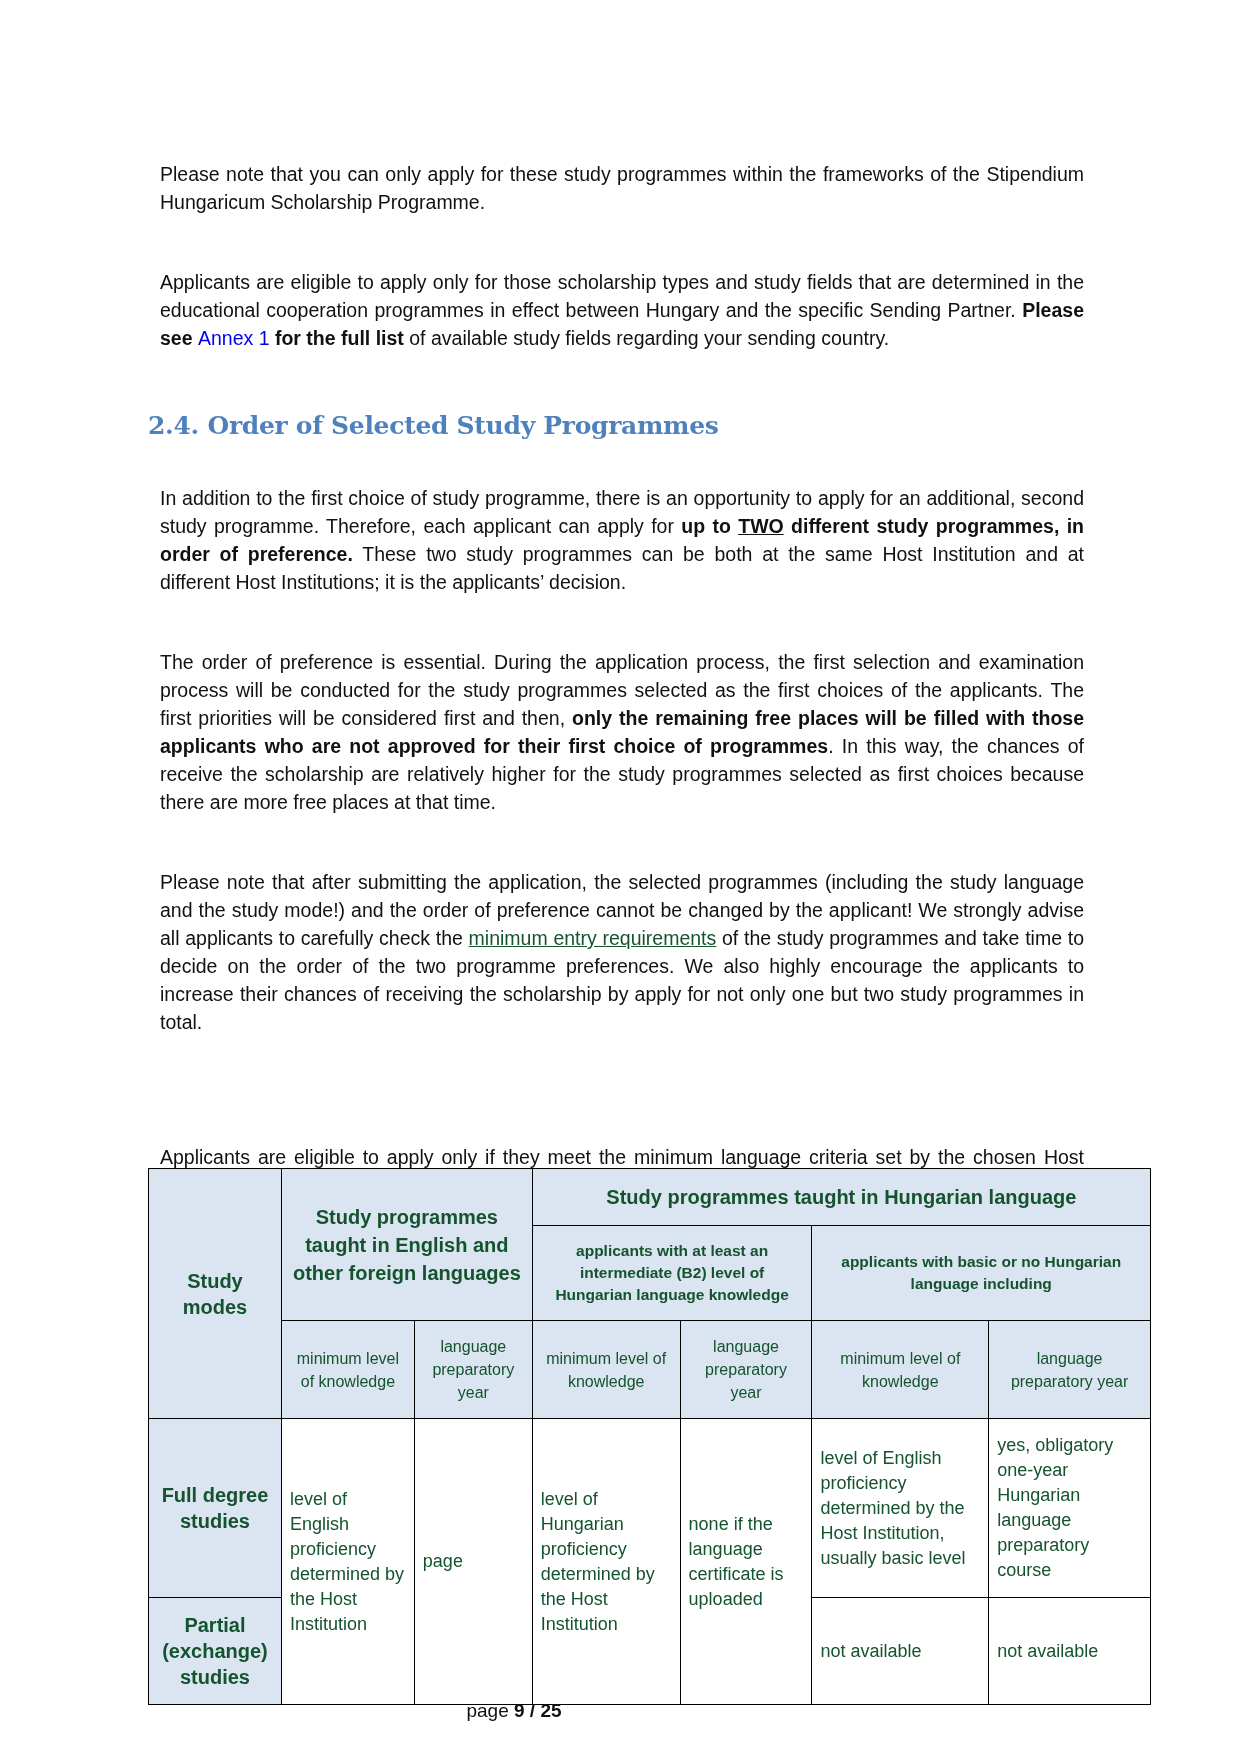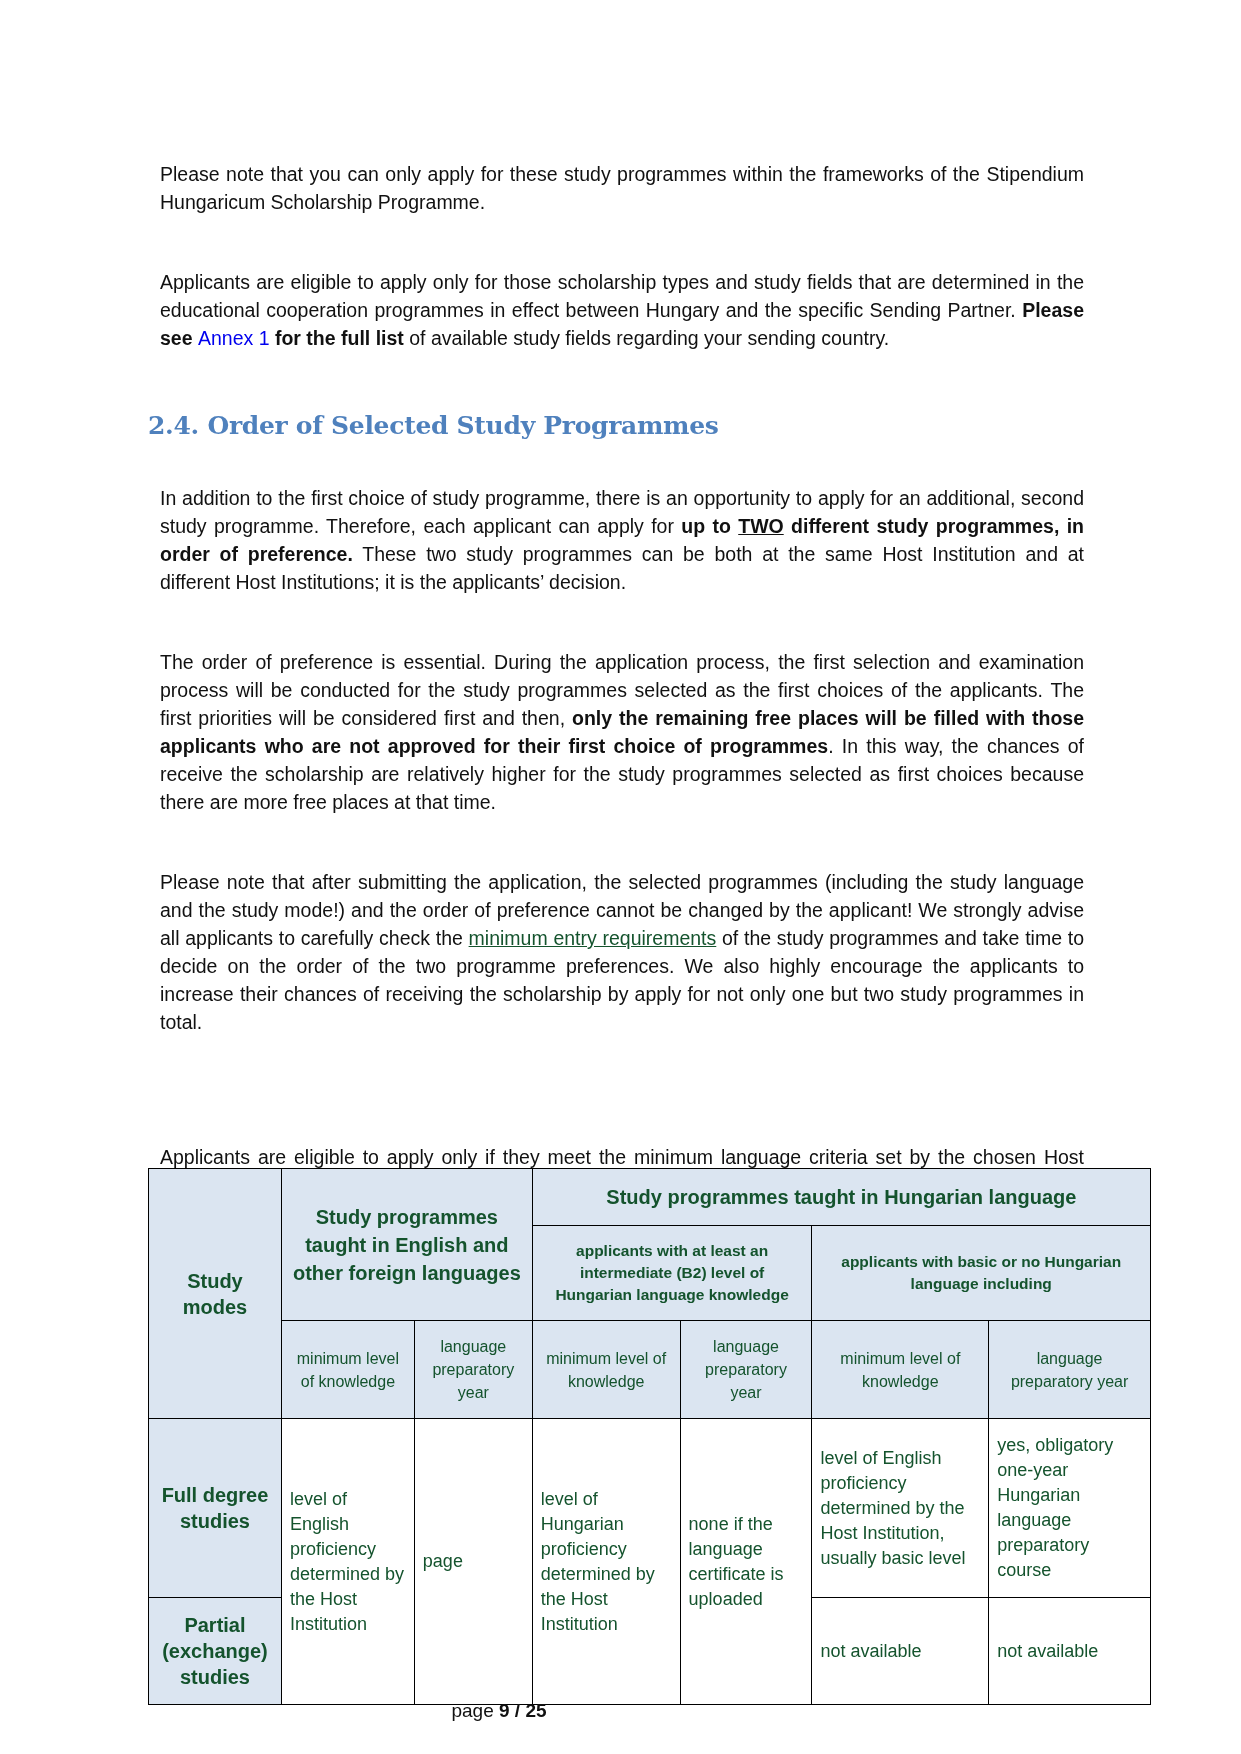--- a/index.html
+++ b/index.html
@@ -17,21 +17,21 @@
 
   table.lang { position: absolute; left: 148px; top: 1168px; width: 1003px;
                border-collapse: collapse; font-family: "Liberation Sans", "DejaVu Sans", sans-serif; }
   table.lang td { border: 1.3px solid #000; vertical-align: middle; padding: 14px 8px; color: #14532d; }
   .hd { background: #dbe5f1; text-align: center; }
   .big { font-weight: bold; font-size: 20px; line-height: 28px; }
   .mid { font-weight: bold; font-size: 15.5px; line-height: 22px; }
   .sub { font-size: 16px; line-height: 23px; }
   .mode { background: #dbe5f1; font-weight: bold; font-size: 20px; line-height: 26px; text-align: center; }
   .cell { font-size: 18px; line-height: 25px; text-align: left; background: #fff; }
-  .footer { position: absolute; top: 1700px; left: 0; width: 998px; text-align: center;
+  .footer { position: absolute; top: 1700px; left: 15px; width: 998px; text-align: center;
             font-size: 19px; }
 </style>
 </head>
 <body>
 
 <div class="page">
   <p><span>Please note that you can only apply for these study programmes within the frameworks of the Stipendium Hungaricum Scholarship Programme.</span></p>
   <div class="gap1"></div>
   <p><span>Applicants are eligible to apply only for those scholarship types and study fields that are determined in the educational cooperation programmes in effect between Hungary and the specific Sending Partner. </span><b>Please see </b><a class="annex">Annex 1</a><b> for the full list</b><span> of available study fields regarding your sending country.</span></p>
   <div style="height:45px"></div>

